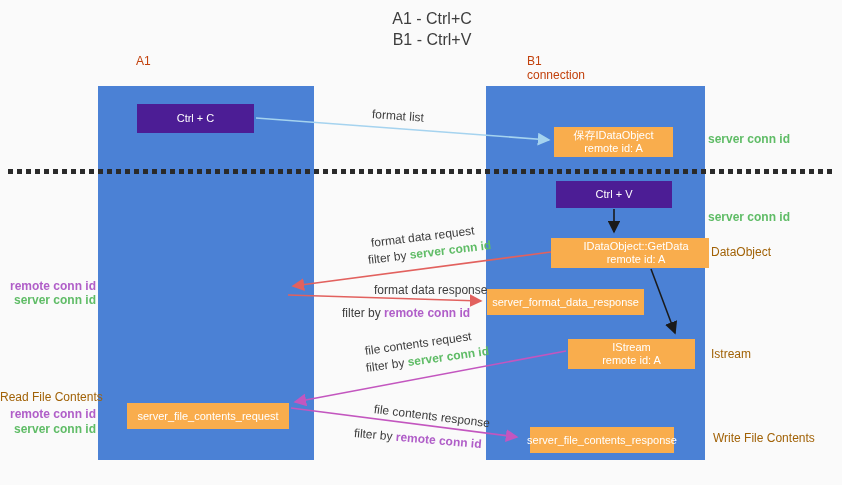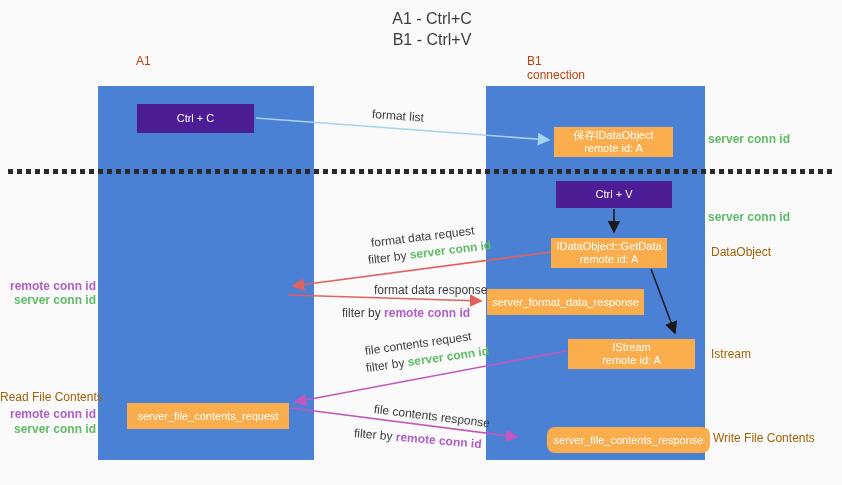--- a/index.html
+++ b/index.html
@@ -30,26 +30,26 @@
   .node{
     position:absolute;z-index:4;display:flex;flex-direction:column;
     align-items:center;justify-content:center;color:#ffffff;
     font-size:11px;line-height:13px;text-align:center;
   }
   .node.green{background:#4c1d95;}
   .node.orange{background:#f9ad4d;}
   .n-ctrl-c{left:137px;top:104px;width:117px;height:29px;}
   .n-save-ido{left:554px;top:127px;width:119px;height:30px;}
   .n-ctrl-v{left:556px;top:181px;width:116px;height:27px;}
-  .n-getdata{left:551px;top:238px;width:116px;height:30px;}
+  .n-getdata{left:551px;top:238px;width:146px;height:30px;padding-left:12px;}
   .n-fmt-req{left:130px;top:277px;width:156px;height:26px;}
   .n-fmt-resp{left:487px;top:289px;width:157px;height:26px;}
   .n-istream{left:568px;top:339px;width:127px;height:30px;}
   .n-file-req{left:127px;top:393px;width:162px;height:26px;margin-top:10px;}
-  .n-file-resp{left:547px;top:427px;width:163px;height:26px;border-radius:8px;}
+  .n-file-resp{left:530px;top:427px;width:144px;height:26px;}
   .edge-label{
     position:absolute;z-index:5;font-size:12px;line-height:14px;color:#3d3d3d;
     white-space:nowrap;transform-origin:left center;
   }
   .ann{
     position:absolute;z-index:5;font-size:12px;line-height:14px;color:#a16207;
     white-space:nowrap;
   }
   .green-t{color:#5fbc66;font-weight:bold;}
   .purple-t{color:#b05ec8;font-weight:bold;}

